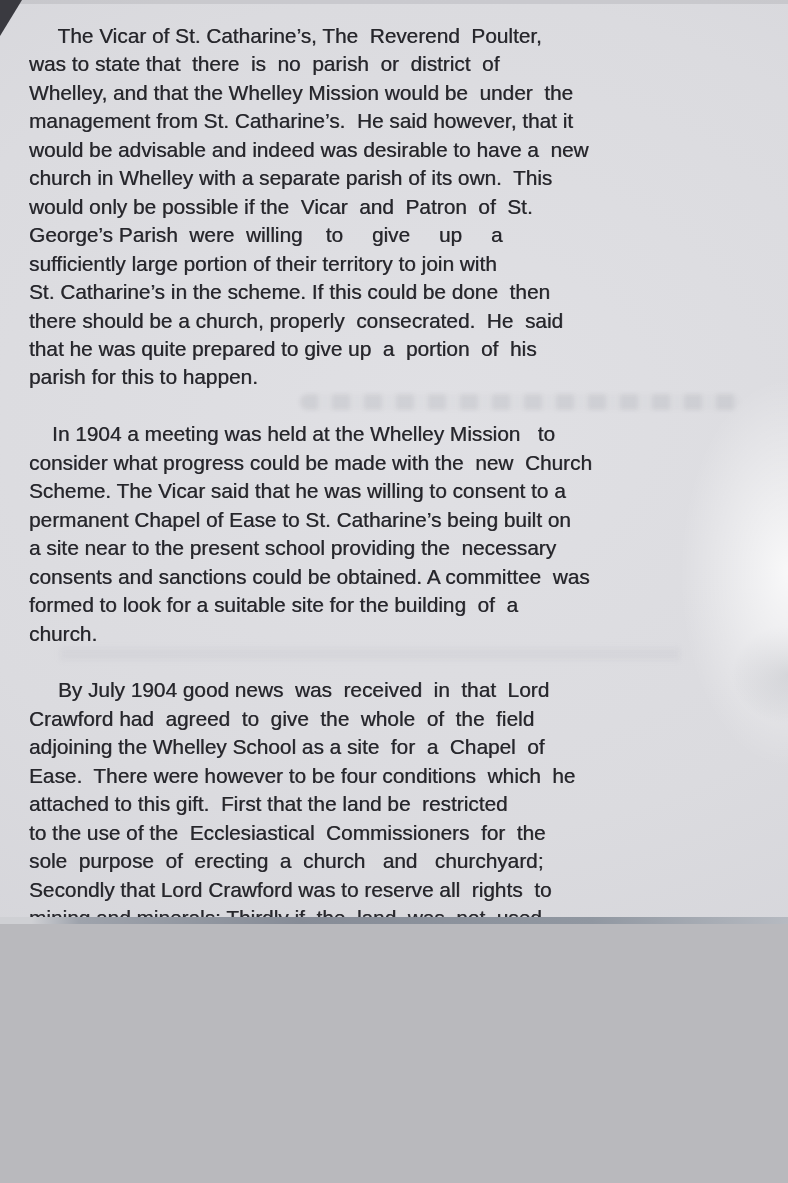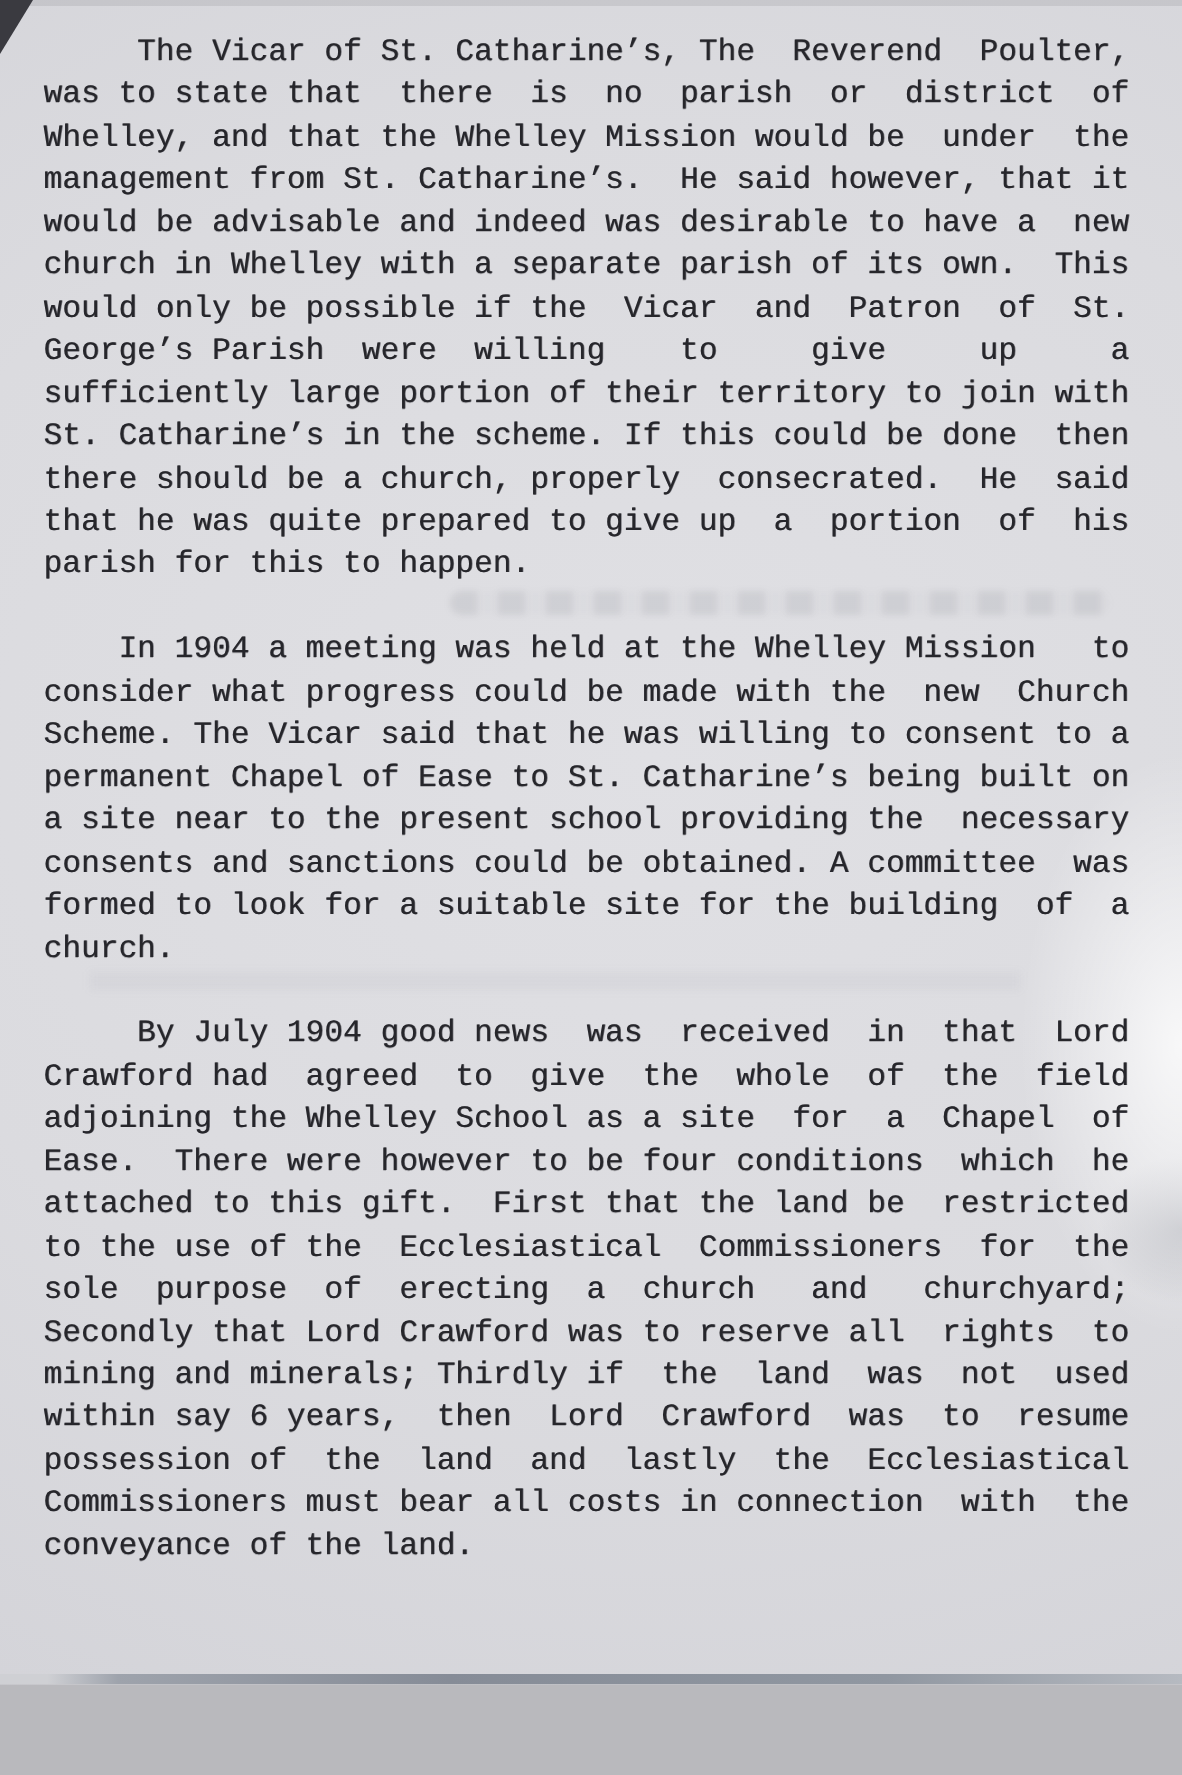--- a/index.html
+++ b/index.html
@@ -3,28 +3,28 @@
 <meta charset="utf-8">
 <style>
   html, body {
     margin: 0;
     padding: 0;
     background: #b9b9bd;
   }
   .page {
     position: relative;
     width: 788px;
-    height: 1123px;
+    height: 924px;
     overflow: hidden;
     background:
       radial-gradient(ellipse 150px 270px at 100% 62%, rgba(255,255,255,0.80), rgba(255,255,255,0) 72%),
       radial-gradient(ellipse 80px 70px at 100% 73%, rgba(150,153,162,0.45), rgba(150,153,162,0) 70%),
       radial-gradient(ellipse 900px 700px at 55% 45%, #e0e0e4 0%, #dbdbdf 60%, #d4d4d9 100%),
       linear-gradient(115deg, #d6d6da 0%, #dcdce0 30%, #dfdfe3 65%, #dadade 100%);
-    font-family: Liberation Mono, monospace;
+    font-family: Liberation Sans, sans-serif;
     color: #26262b;
   }
   .top-edge {
     position: absolute; top: 0; left: 0; right: 0; height: 4px;
     background: rgba(110,110,120,0.16);
   }
   .corner-mark {
     position: absolute; top: 0; left: 0;
     width: 0; height: 0;
     border-top: 36px solid #3a3a40;

